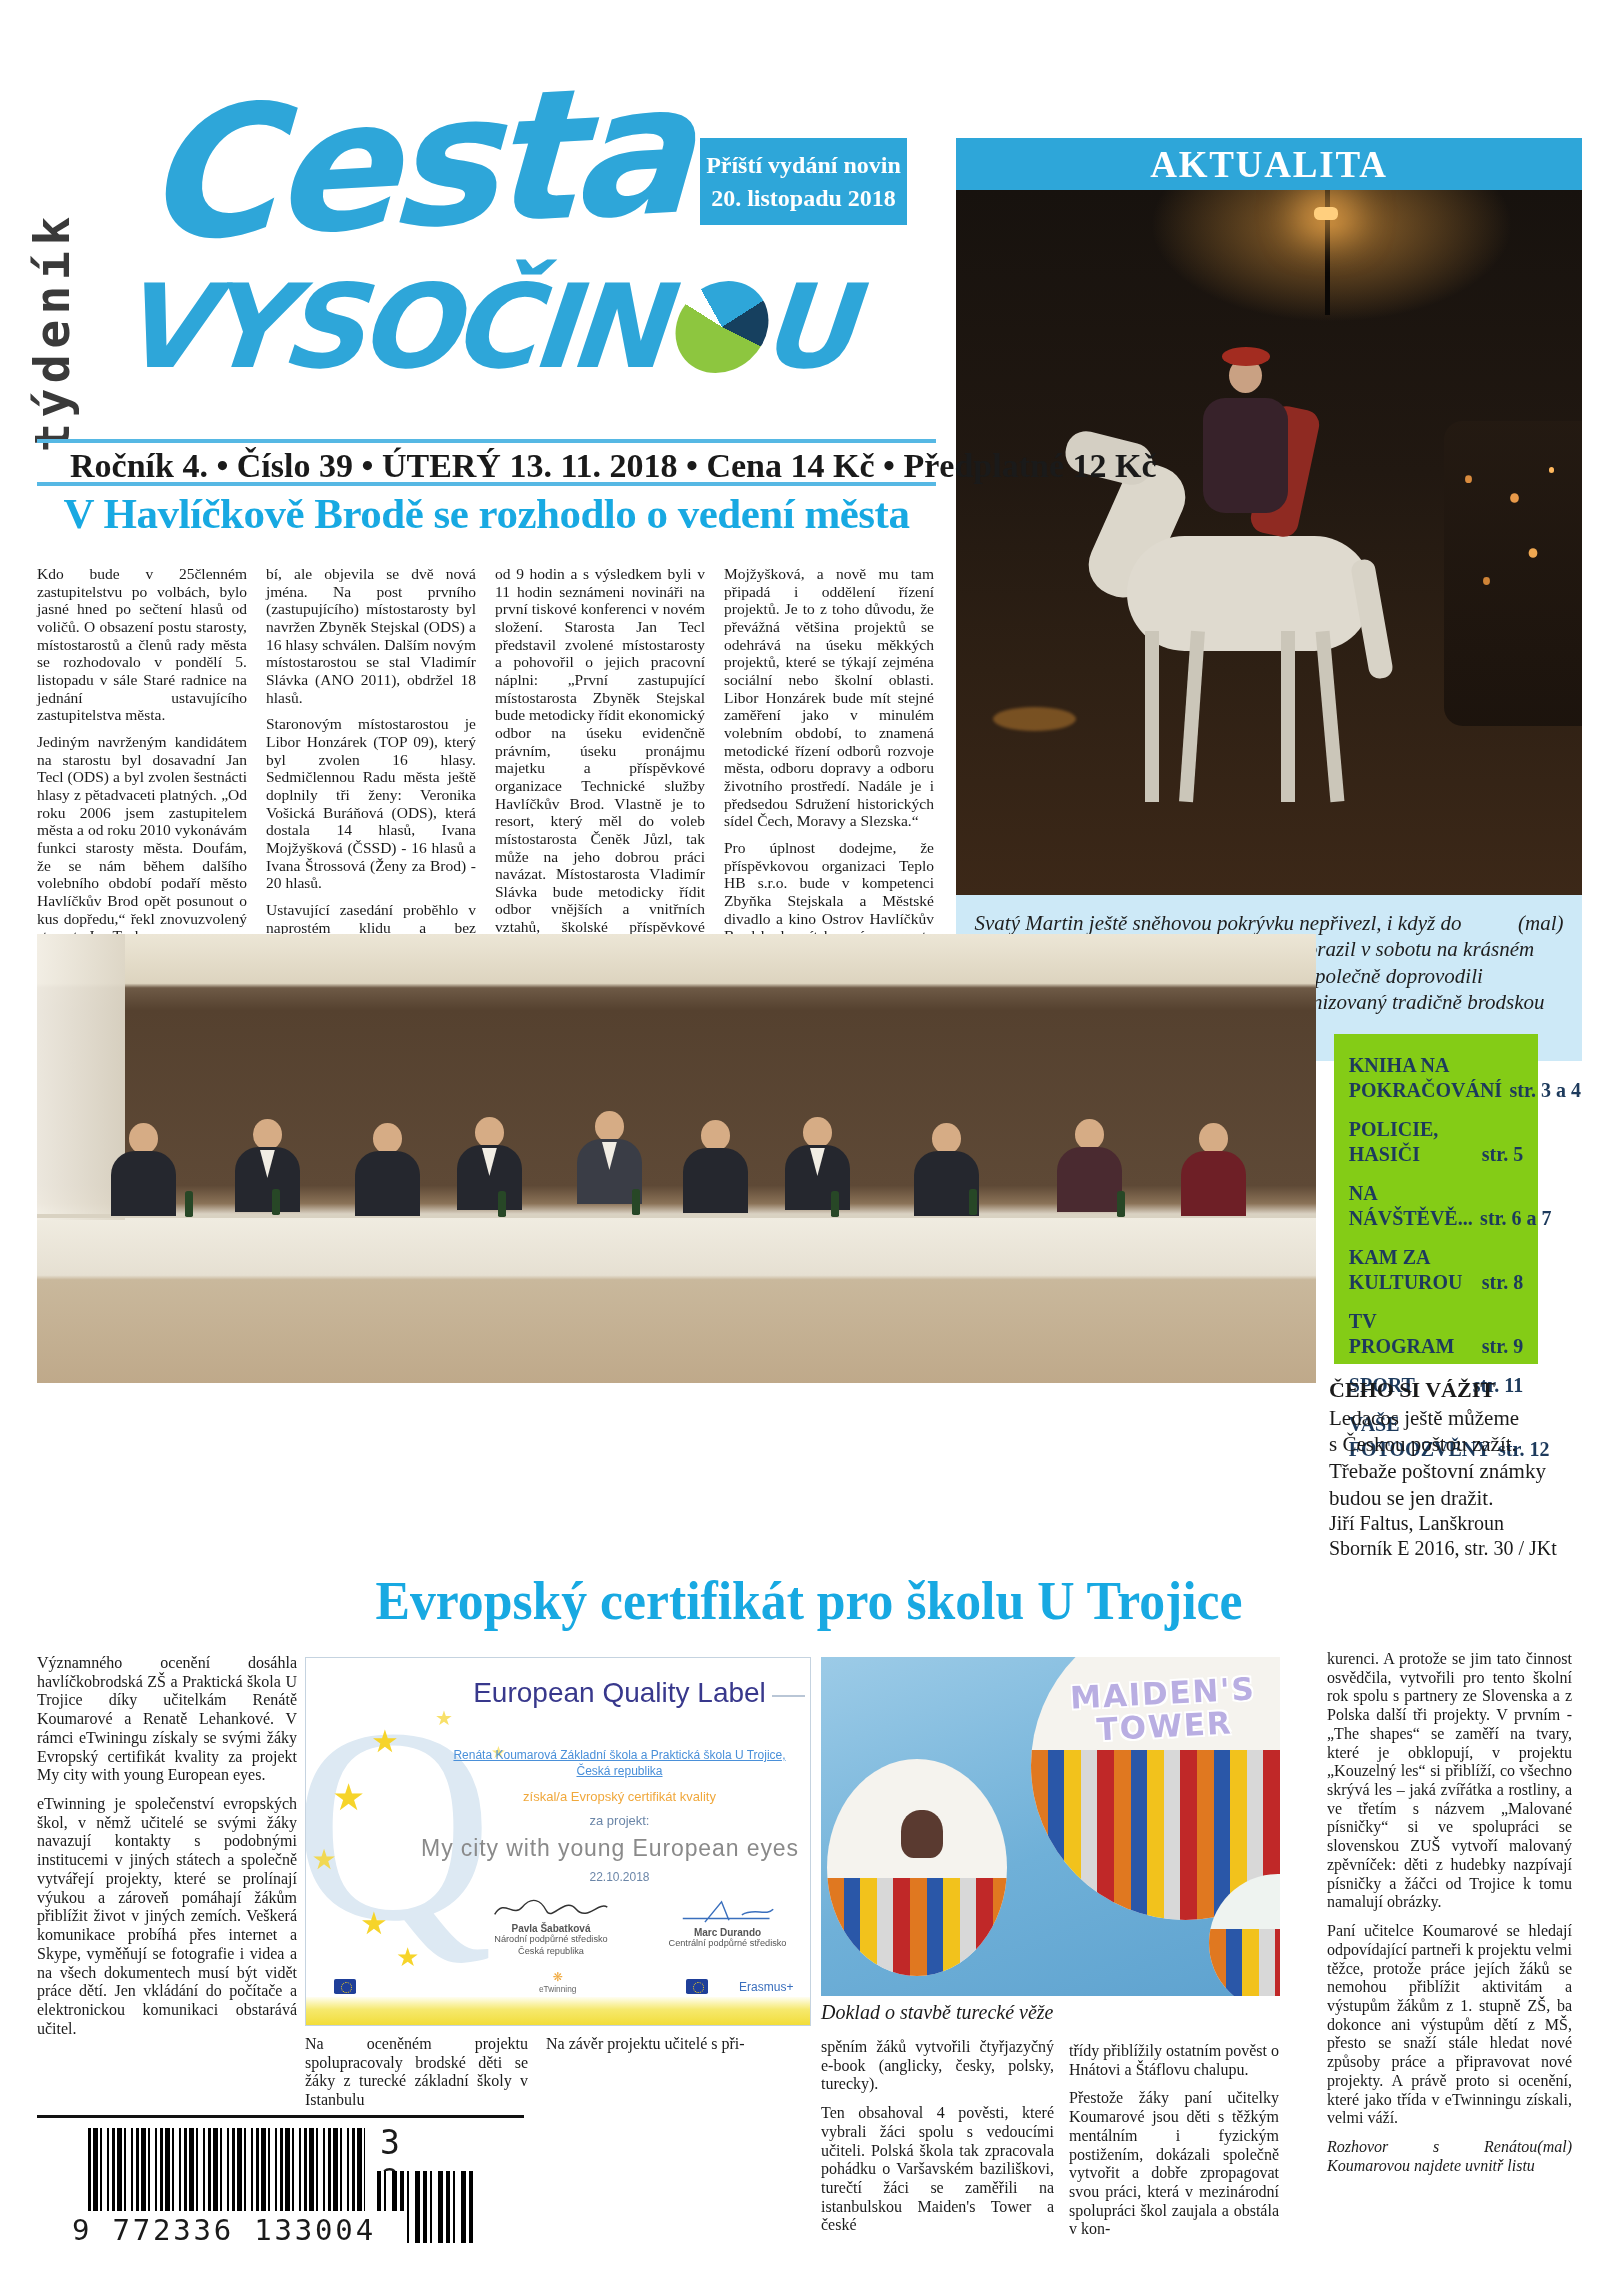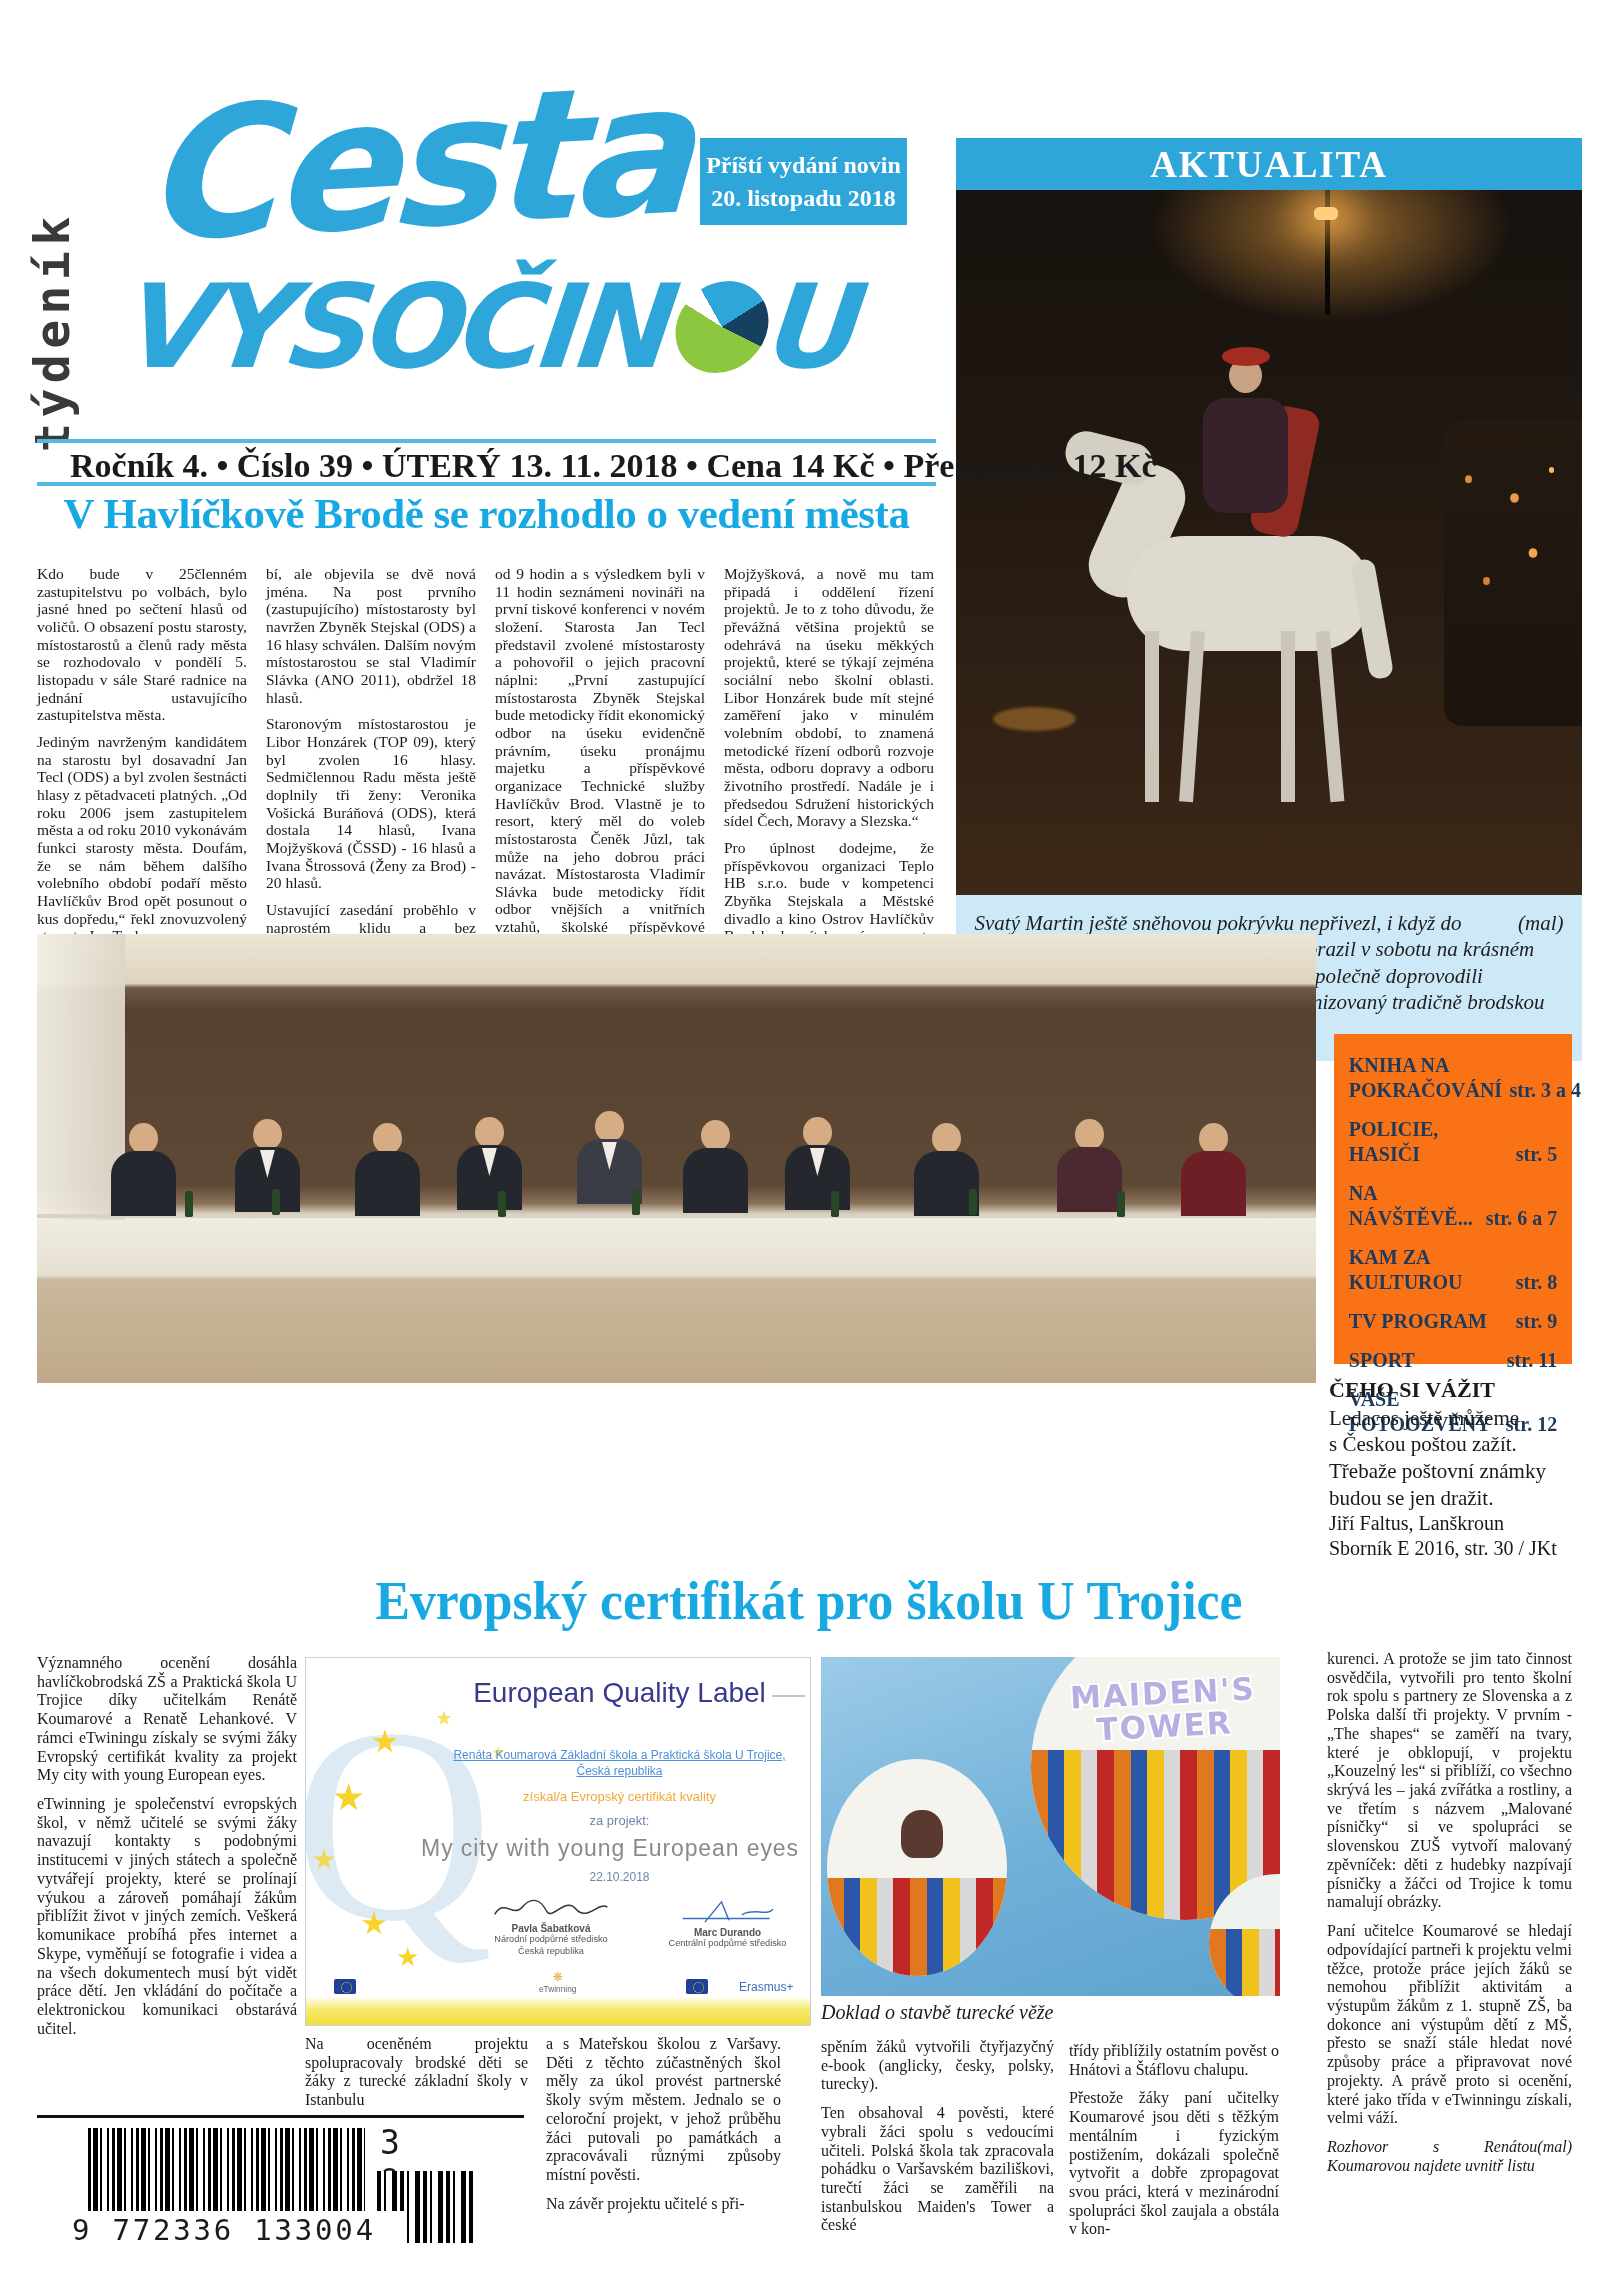--- a/index.html
+++ b/index.html
@@ -74,21 +74,21 @@
     background:linear-gradient(180deg,#ece6d6 0%,#ddd4bf 11%,#6e5a46 12%,#55412f 17%,#5e4936 56%,#8a7257 60%,#f0ece1 63%,#e6e0d2 76%,#c9b89c 77%,#bfa98a 100%);}
   .curtain{position:absolute;left:0;top:0;width:88px;height:286px;background:linear-gradient(90deg,#f3efe6,#ddd6c6);opacity:.95;}
   .person{position:absolute;width:65px;height:92px;}
   .person .head{position:absolute;left:17.5px;top:0;width:29.5px;height:31px;border-radius:50%;background:#d6ac85;}
   .person .body{position:absolute;left:0;top:28px;width:65px;height:65px;border-radius:24px 24px 0 0;background:#25272e;}
   .person .shirt{position:absolute;left:25px;top:31px;width:14.8px;height:28px;background:#f1ede4;clip-path:polygon(0 0,100% 0,50% 100%);}
   .bottle{position:absolute;width:8.3px;height:26px;background:#274726;border-radius:2.8px 2.8px 1.8px 1.8px;}
   .table-line{position:absolute;left:0;top:280px;width:100%;height:3.7px;background:#d9d2c2;}
 
   
-  .contents{left:1334px;top:1034px;width:238px;height:330px;background:#f97316;padding:18.5px 14.8px;box-sizing:border-box;}
+  .contents{left:1334px;top:1034px;width:204px;height:330px;background:#84cc16;padding:18.5px 14.8px;box-sizing:border-box;}
   .c-row{display:flex;justify-content:space-between;align-items:flex-end;gap:7.4px;margin-bottom:14px;
          font-weight:bold;font-size:20px;color:#1d3a5c;line-height:1.25;}
   .c-row .pg{white-space:nowrap;}
 
   
   .epigram{left:1329px;top:1377px;width:263px;}
   .ep-title{font-weight:bold;font-size:32px;letter-spacing:0.5px;margin-bottom:7.4px;}
   .ep-poemtitle{font-weight:bold;font-size:22px;margin-bottom:1.8px;}
   .ep-line{font-size:21px;line-height:1.27;}
   .ep-author,.ep-source{font-size:20px;line-height:1.25;}
@@ -312,21 +312,20 @@
 
   <h2 class="abs headline2" style="margin:0;">Evropský certifikát pro školu U Trojice</h2>
   <div class="abs a2col" style="left:37px;top:1654px;width:260px;">
       <p>Významného ocenění dosáhla havlíčkobrodská ZŠ a Praktická škola U Trojice díky učitelkám Renátě Koumarové a Renatě Lehankové. V rámci eTwiningu získaly se svými žáky Evropský certifikát kvality za projekt My city with young European eyes.</p>
       <p>eTwinning je společenství evropských škol, v němž učitelé se svými žáky navazují kontakty s podobnými institucemi v jiných státech a společně vytvářejí projekty, které se prolínají výukou a zároveň pomáhají žákům přiblížit život v jiných zemích. Veškerá komunikace probíhá přes internet a Skype, vyměňují se fotografie i videa a na všech dokumentech musí být vidět práce dětí. Jen vkládání do počítače a elektronickou komunikaci obstarává učitel.</p>
     </div>
   <div class="abs a2col" style="left:305px;top:2035px;width:223px;">
       <p>Na oceněném projektu spolupracovaly brodské děti se žáky z turecké základní školy v Istanbulu</p>
     </div>
   <div class="abs a2col" style="left:546px;top:2035px;width:235px;">
-      <p>a s Mateřskou školou z Varšavy. Děti z těchto zúčastněných škol měly za úkol provést partnerské školy svým městem. Jednalo se o celoroční projekt, v jehož průběhu žáci putovali po památkách a zpracovávali různými způsoby místní pověsti.</p>
       <p>Na závěr projektu učitelé s při-</p>
     </div>
   <div class="abs a2col" style="left:821px;top:2038px;width:233px;">
       <p>spěním žáků vytvořili čtyřjazyčný e-book (anglicky, česky, polsky, turecky).</p>
       <p>Ten obsahoval 4 pověsti, které vybrali žáci spolu s vedoucími učiteli. Polská škola tak zpracovala pohádku o Varšavském baziliškovi, turečtí žáci se zaměřili na istanbulskou Maiden's Tower a české</p>
     </div>
   <div class="abs a2col" style="left:1069px;top:2042px;width:210px;">
       <p>třídy přiblížily ostatním pověst o Hnátovi a Štáflovu chalupu.</p>
       <p>Přestože žáky paní učitelky Koumarové jsou děti s těžkým mentálním i fyzickým postižením, dokázali společně vytvořit a dobře zpropagovat svou práci, která v mezinárodní spolupráci škol zaujala a obstála v kon-</p>
     </div>

